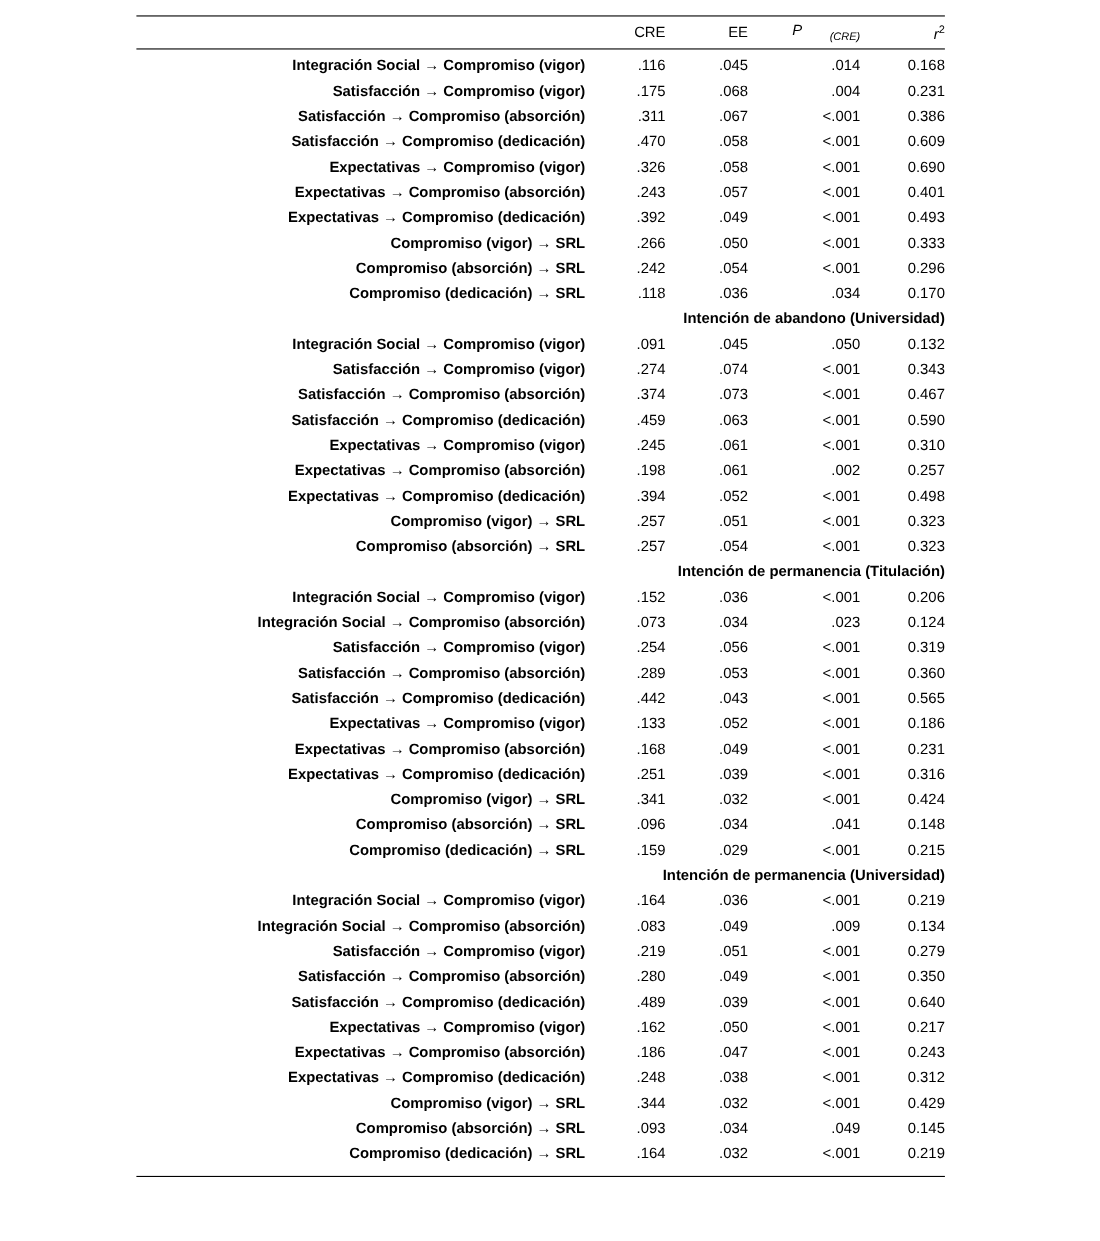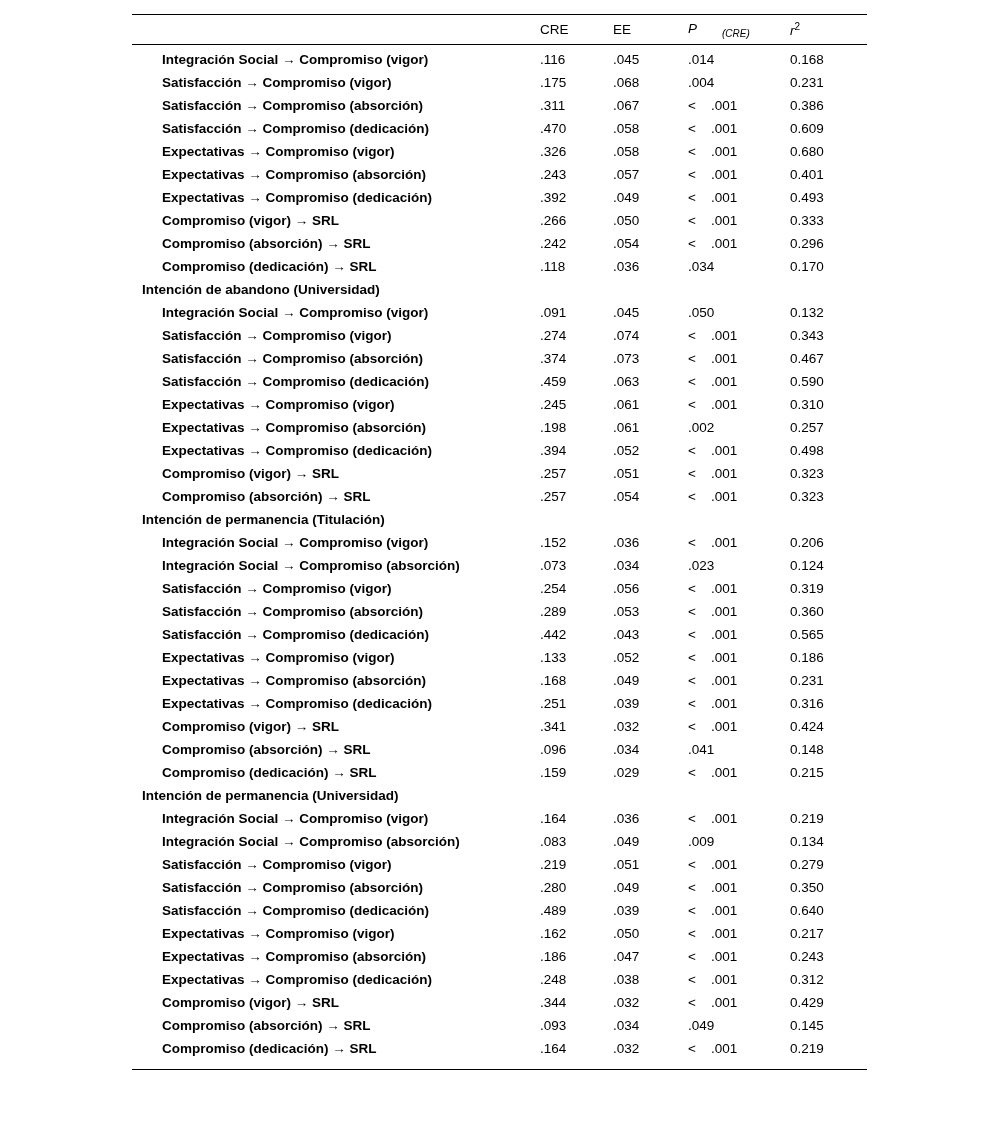--- a/index.html
+++ b/index.html
@@ -7,26 +7,27 @@
   body {
     width: 1000px;
     height: 1128px;
     background: #ffffff;
     font-family: "Liberation Sans", sans-serif;
     color: #000000;
     position: relative;
   }
   .table {
     position: absolute;
-    left: 132px;
+    left: 124px;
     top: 14px;
     width: 735px;
     border-top: 1.5px solid #000;
     border-bottom: 1.5px solid #000;
     font-size: 13.5px;
+    text-align: right;
   }
   .grid-row {
     display: grid;
     grid-template-columns: 408px 73px 75px 102px 77px;
     align-items: center;
   }
   .header-row {
     height: 30px;
     border-bottom: 1.5px solid #000;
   }
@@ -86,21 +87,21 @@
         <div class="cell">.470</div>
         <div class="cell">.058</div>
         <div class="cell"><span class="lt">&lt;</span>.001</div>
         <div class="cell">0.609</div>
       </div>
       <div class="grid-row">
         <div class="cell label">Expectativas → Compromiso (vigor)</div>
         <div class="cell">.326</div>
         <div class="cell">.058</div>
         <div class="cell"><span class="lt">&lt;</span>.001</div>
-        <div class="cell">0.680</div>
+        <div class="cell">0.690</div>
       </div>
       <div class="grid-row">
         <div class="cell label">Expectativas → Compromiso (absorción)</div>
         <div class="cell">.243</div>
         <div class="cell">.057</div>
         <div class="cell"><span class="lt">&lt;</span>.001</div>
         <div class="cell">0.401</div>
       </div>
       <div class="grid-row">
         <div class="cell label">Expectativas → Compromiso (dedicación)</div>

